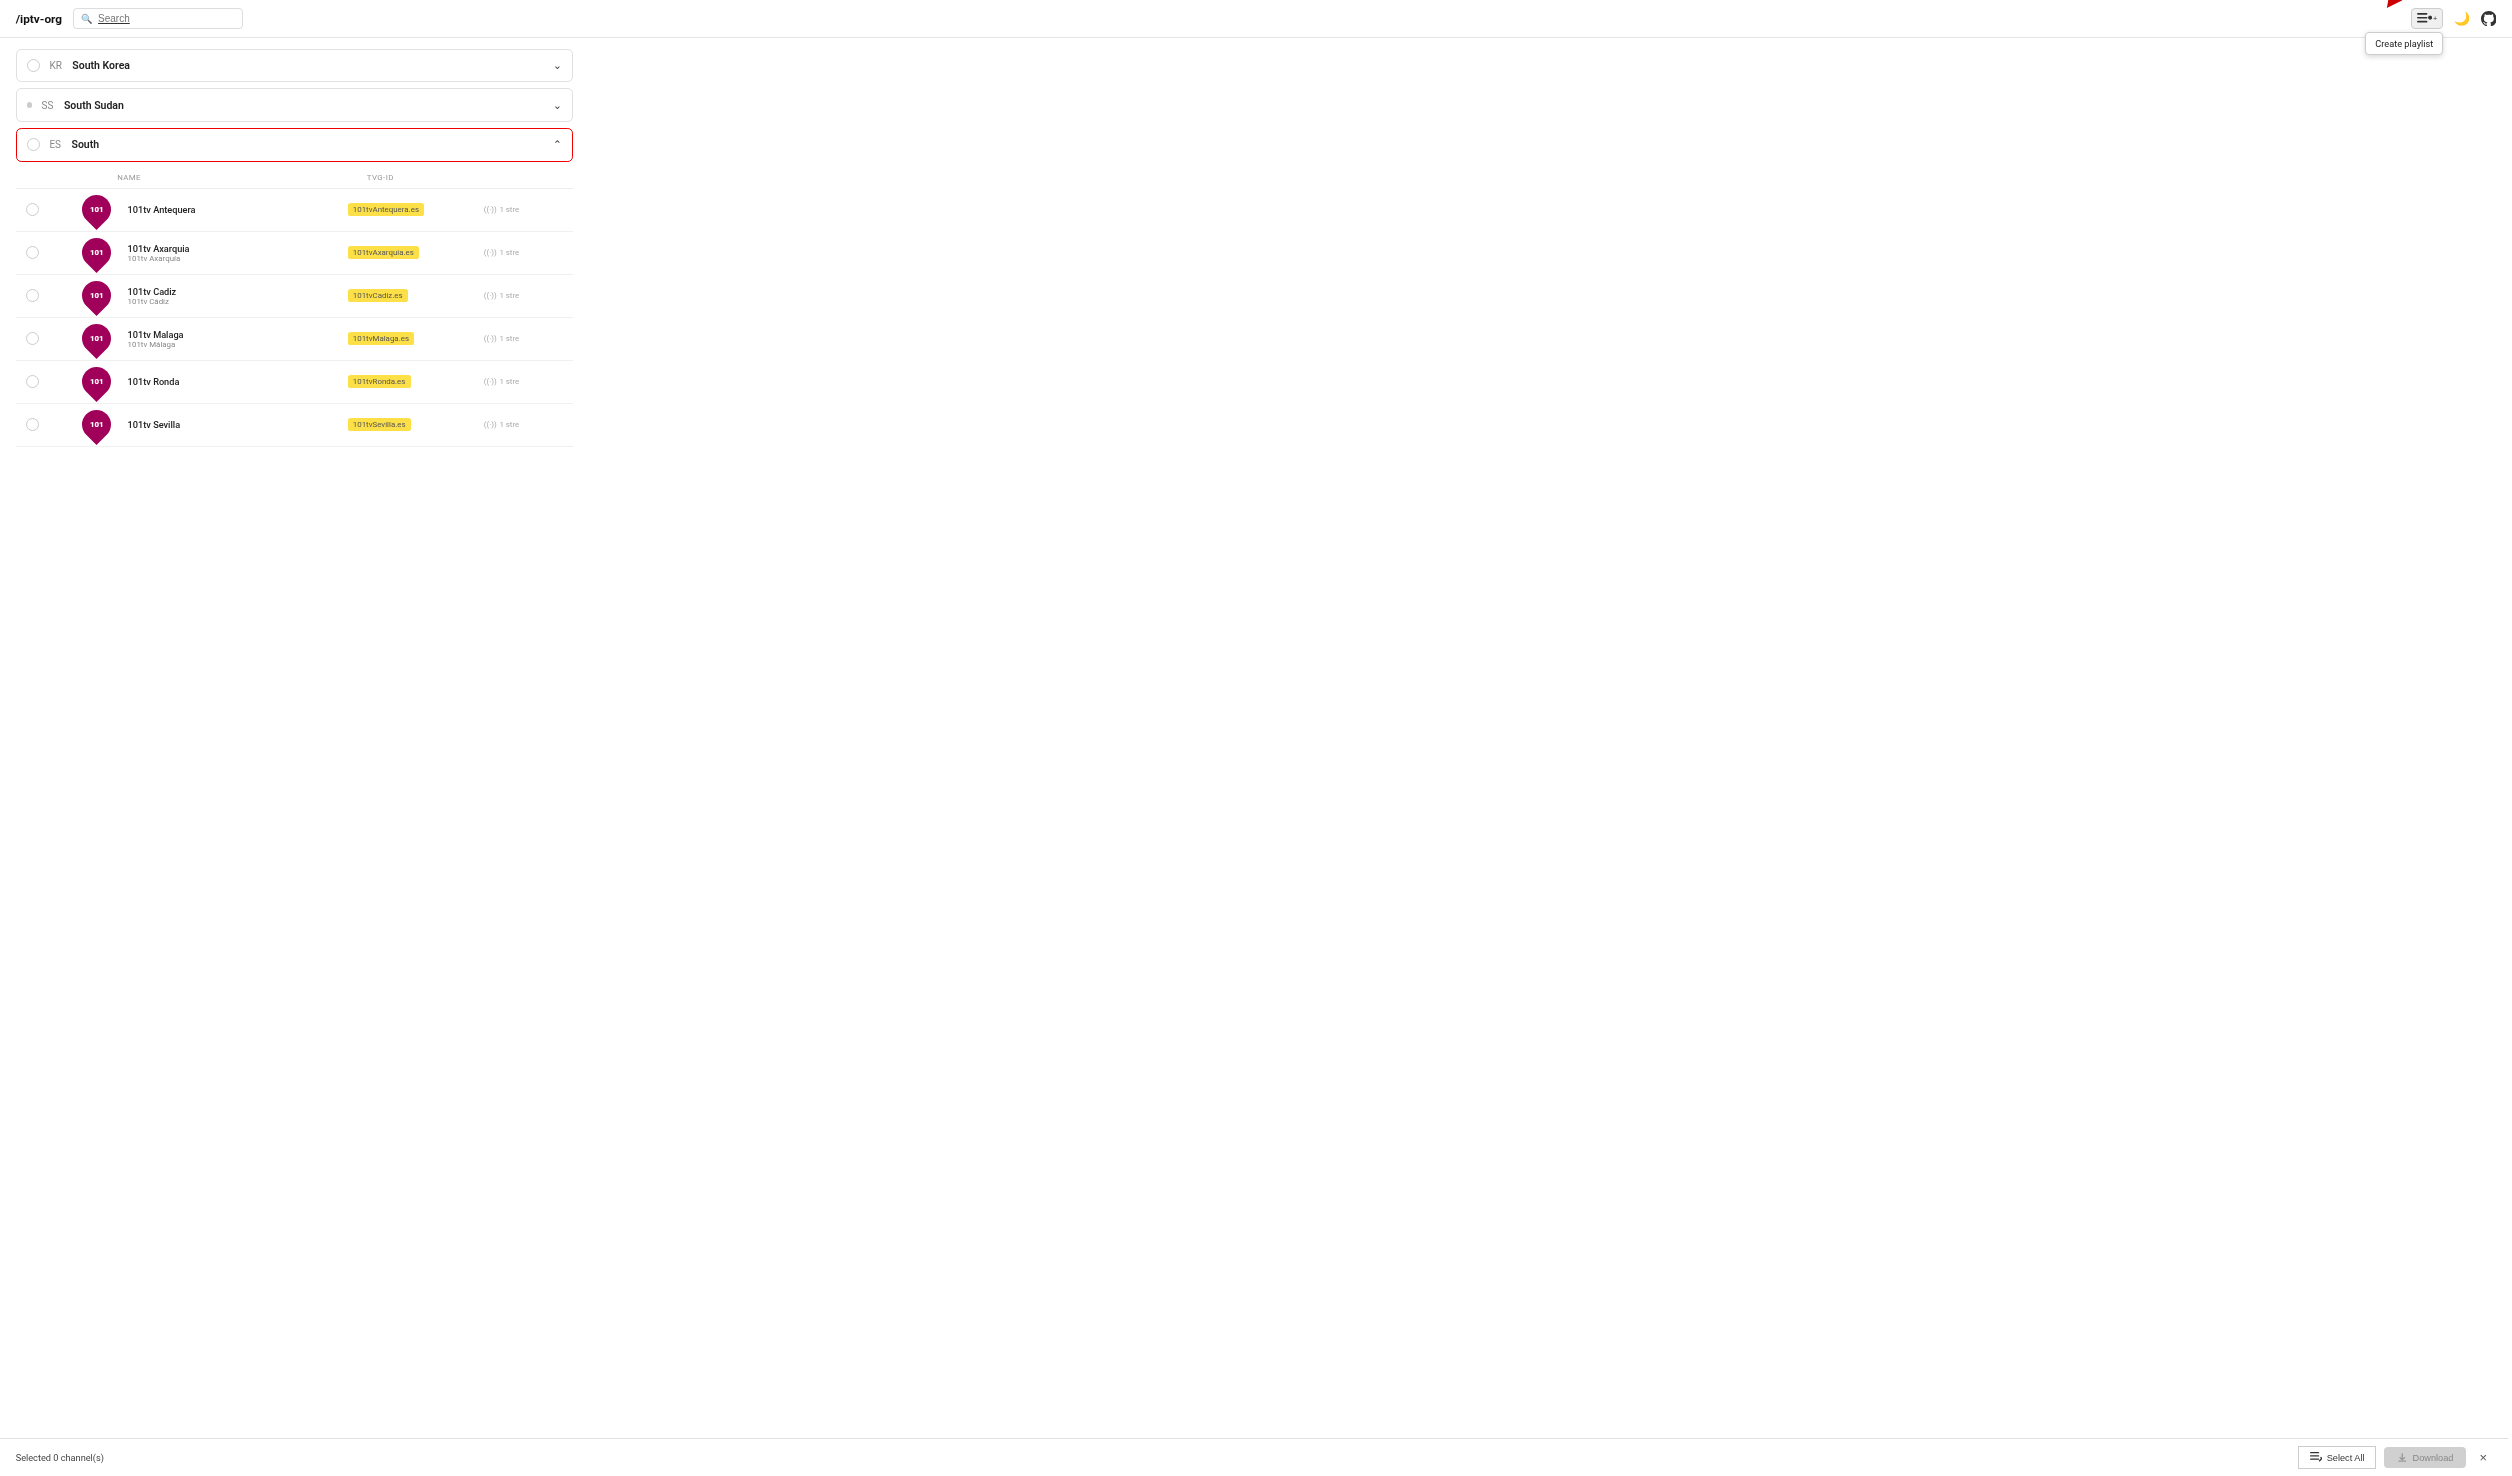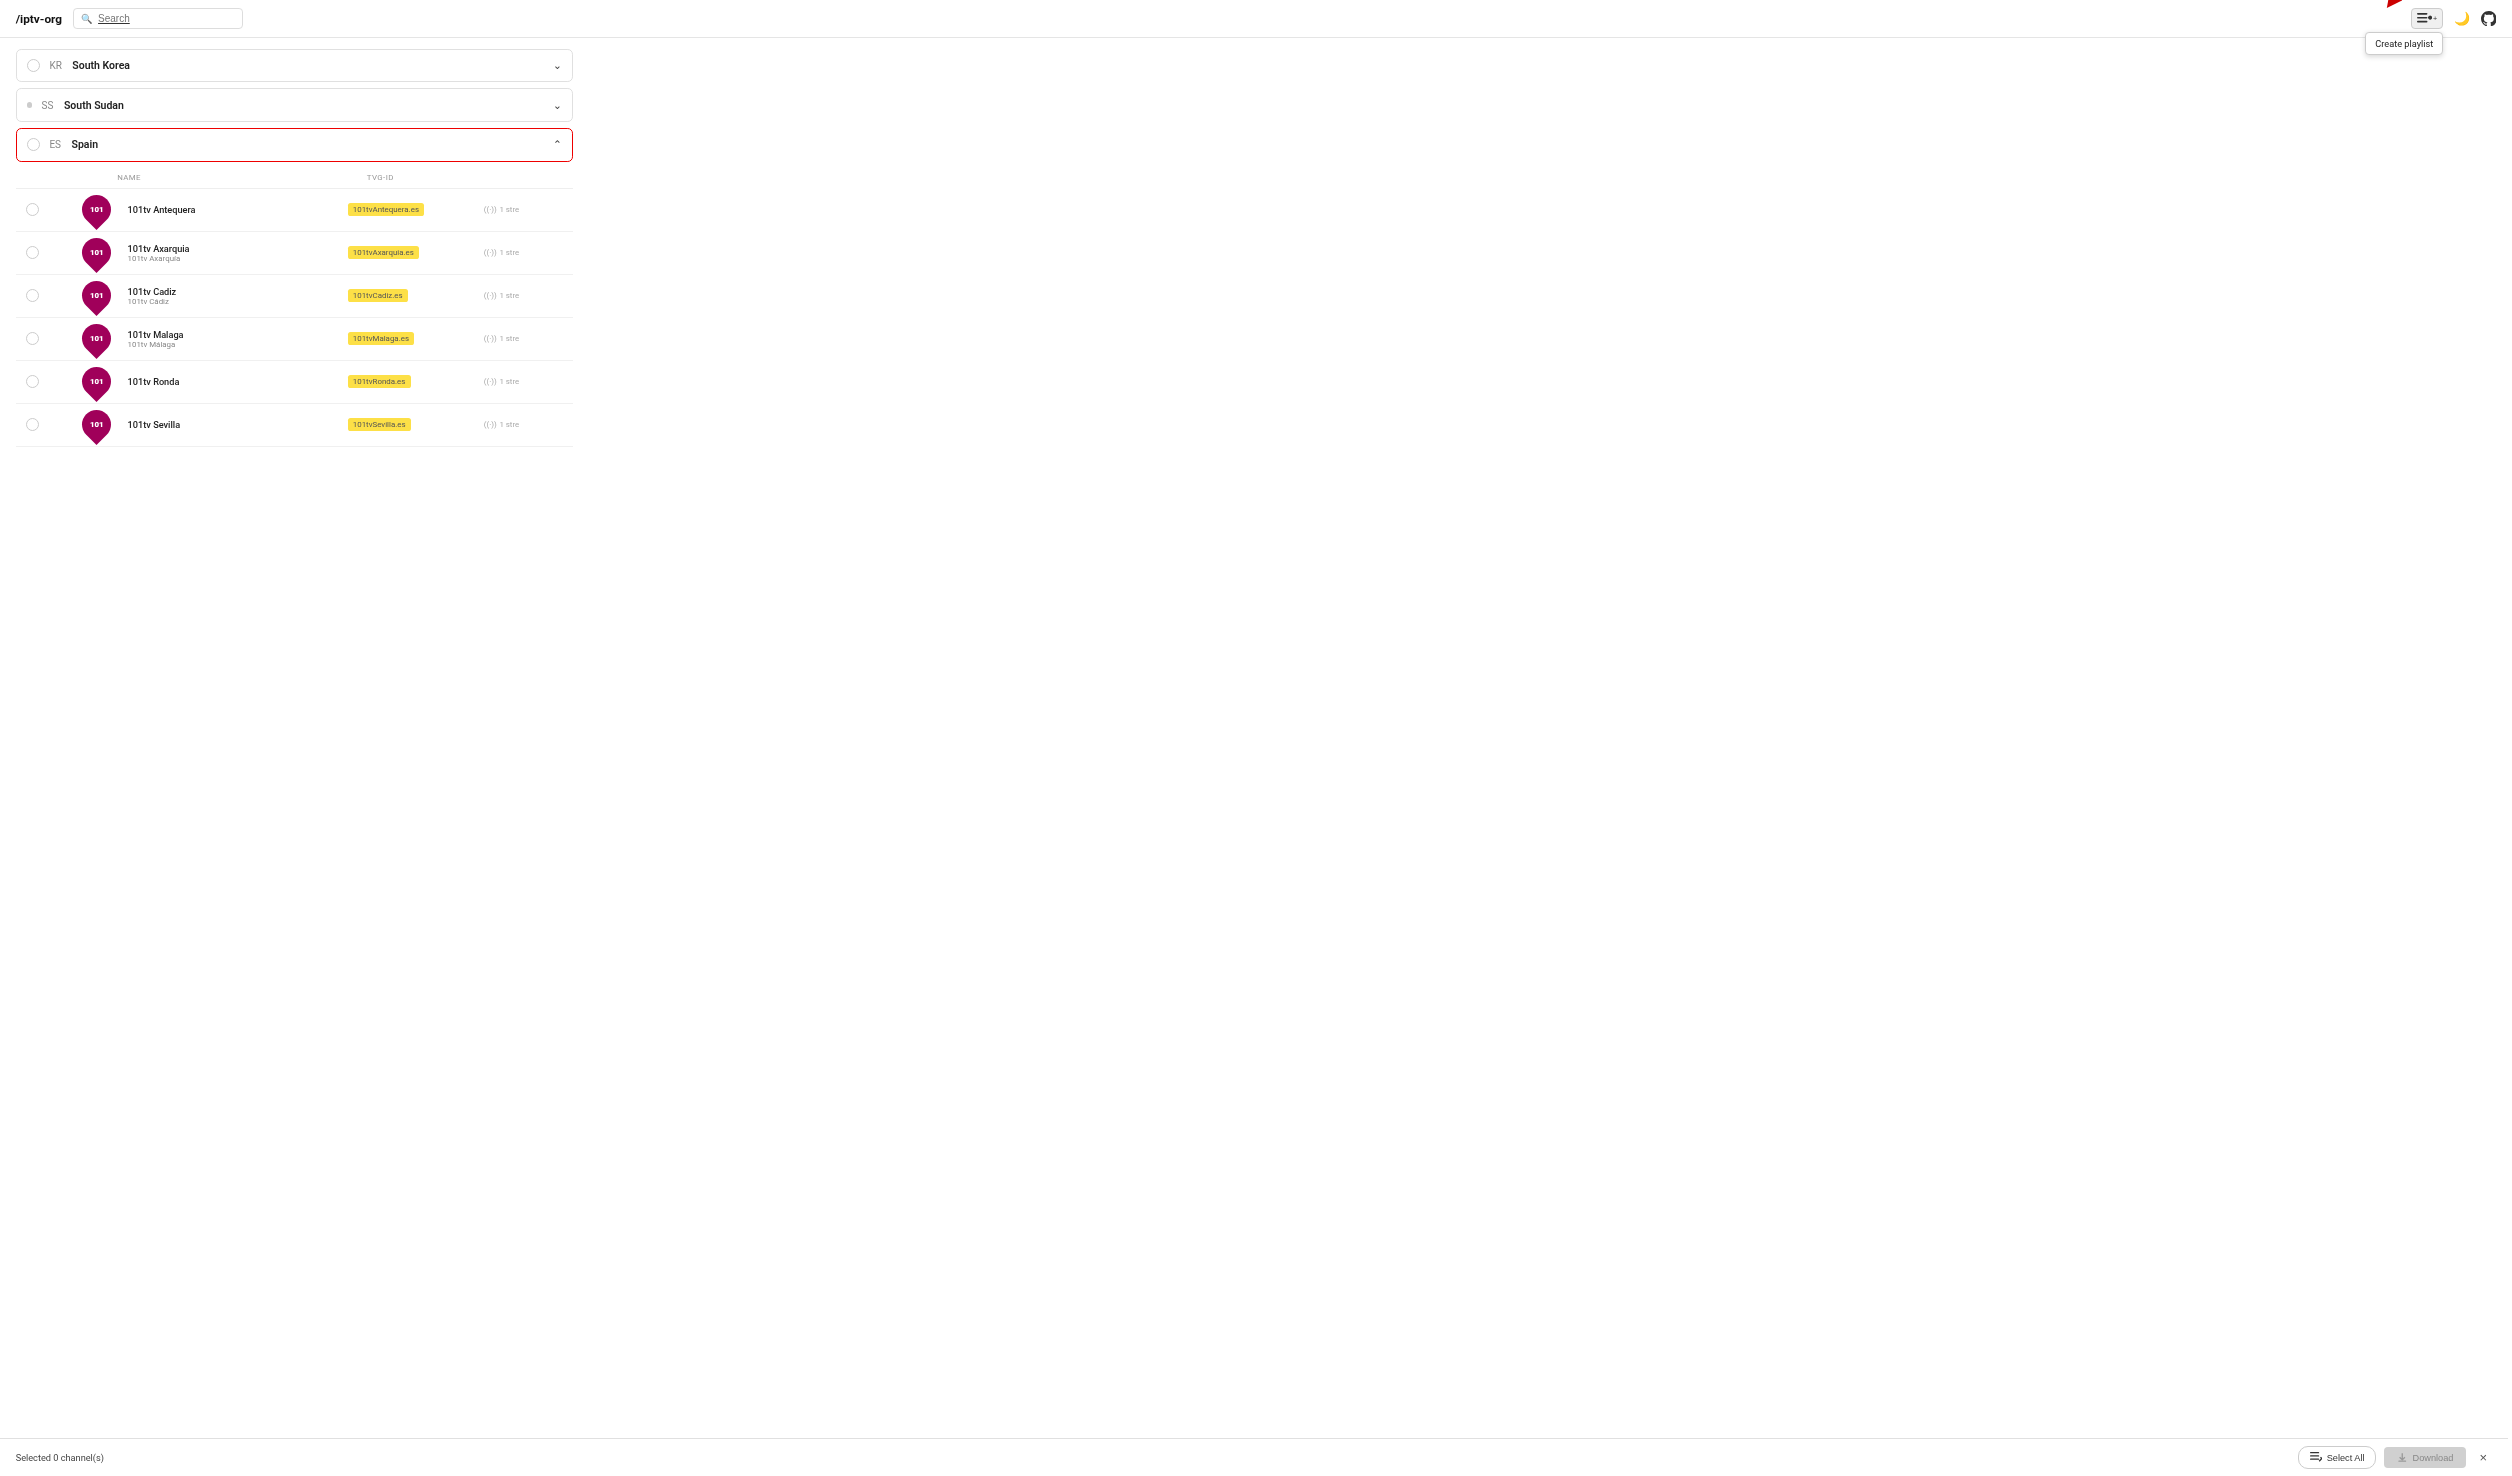--- a/index.html
+++ b/index.html
@@ -235,21 +235,21 @@
       font-size: 9.2px;
       color: #444;
       flex: 1;
     }
     .select-all-btn {
       display: flex;
       align-items: center;
       gap: 5.2px;
       border: 0.7px solid #ccc;
       background: #fff;
-      border-radius: 10px;
+      border-radius: 0;
       padding: 5.2px 10.5px;
       cursor: pointer;
       font-size: 9.2px;
       color: #333;
     }
     .download-btn {
       display: flex;
       align-items: center;
       gap: 5.2px;
       background: #d0d0d0;
@@ -330,21 +330,21 @@
   <div class="country-row">
     <div class="dot-indicator"></div>
     <span class="country-flag-code">SS</span>
     <span class="country-name">South Sudan</span>
     <span class="chevron">⌄</span>
   </div>
 
   <div class="country-row highlighted">
     <div class="radio-circle"></div>
     <span class="country-flag-code">ES</span>
-    <span class="country-name">Spain</span>
+    <span class="country-name">South</span>
     <span class="chevron">⌃</span>
   </div>
 
   <div class="channel-list-header">
     <div></div>
     <div></div>
     <div>NAME</div>
     <div>TVG-ID</div>
     <div></div>
   </div>

